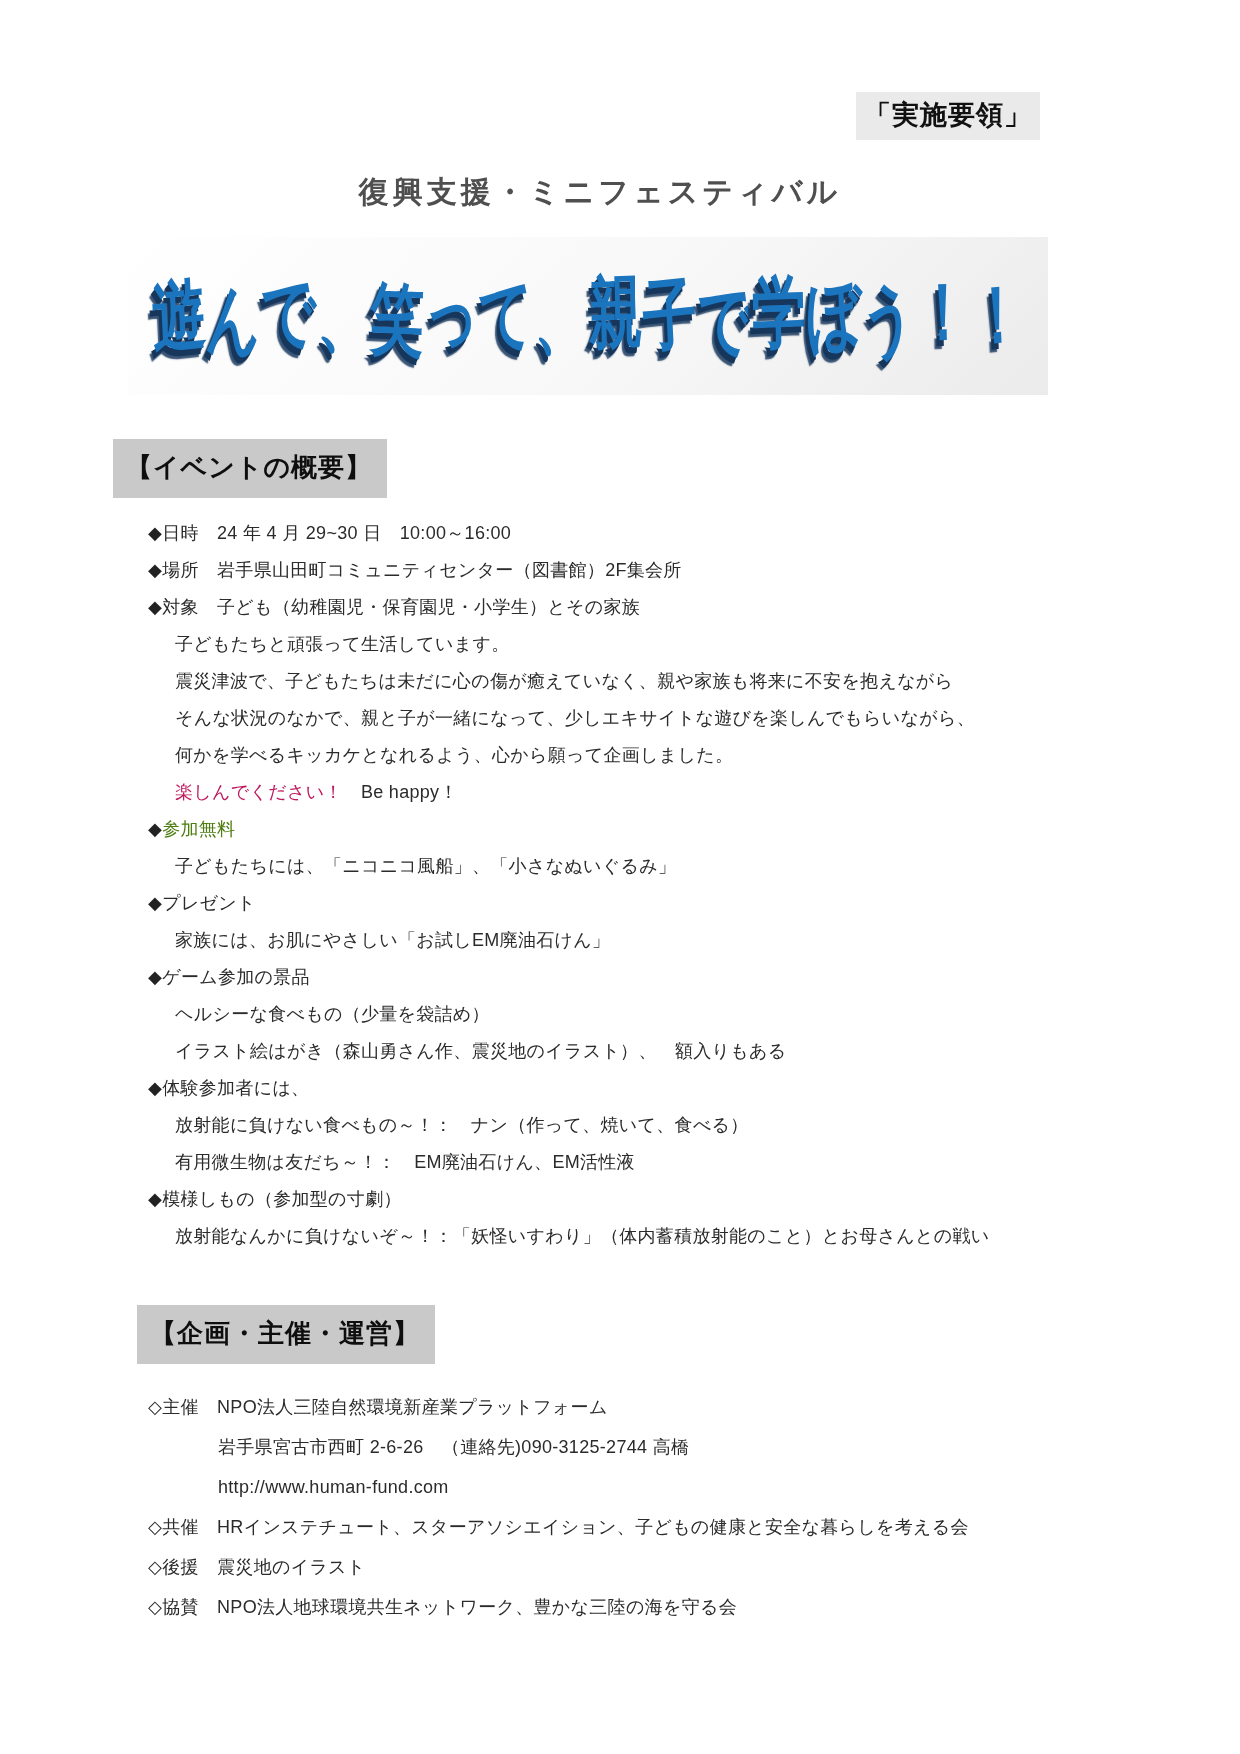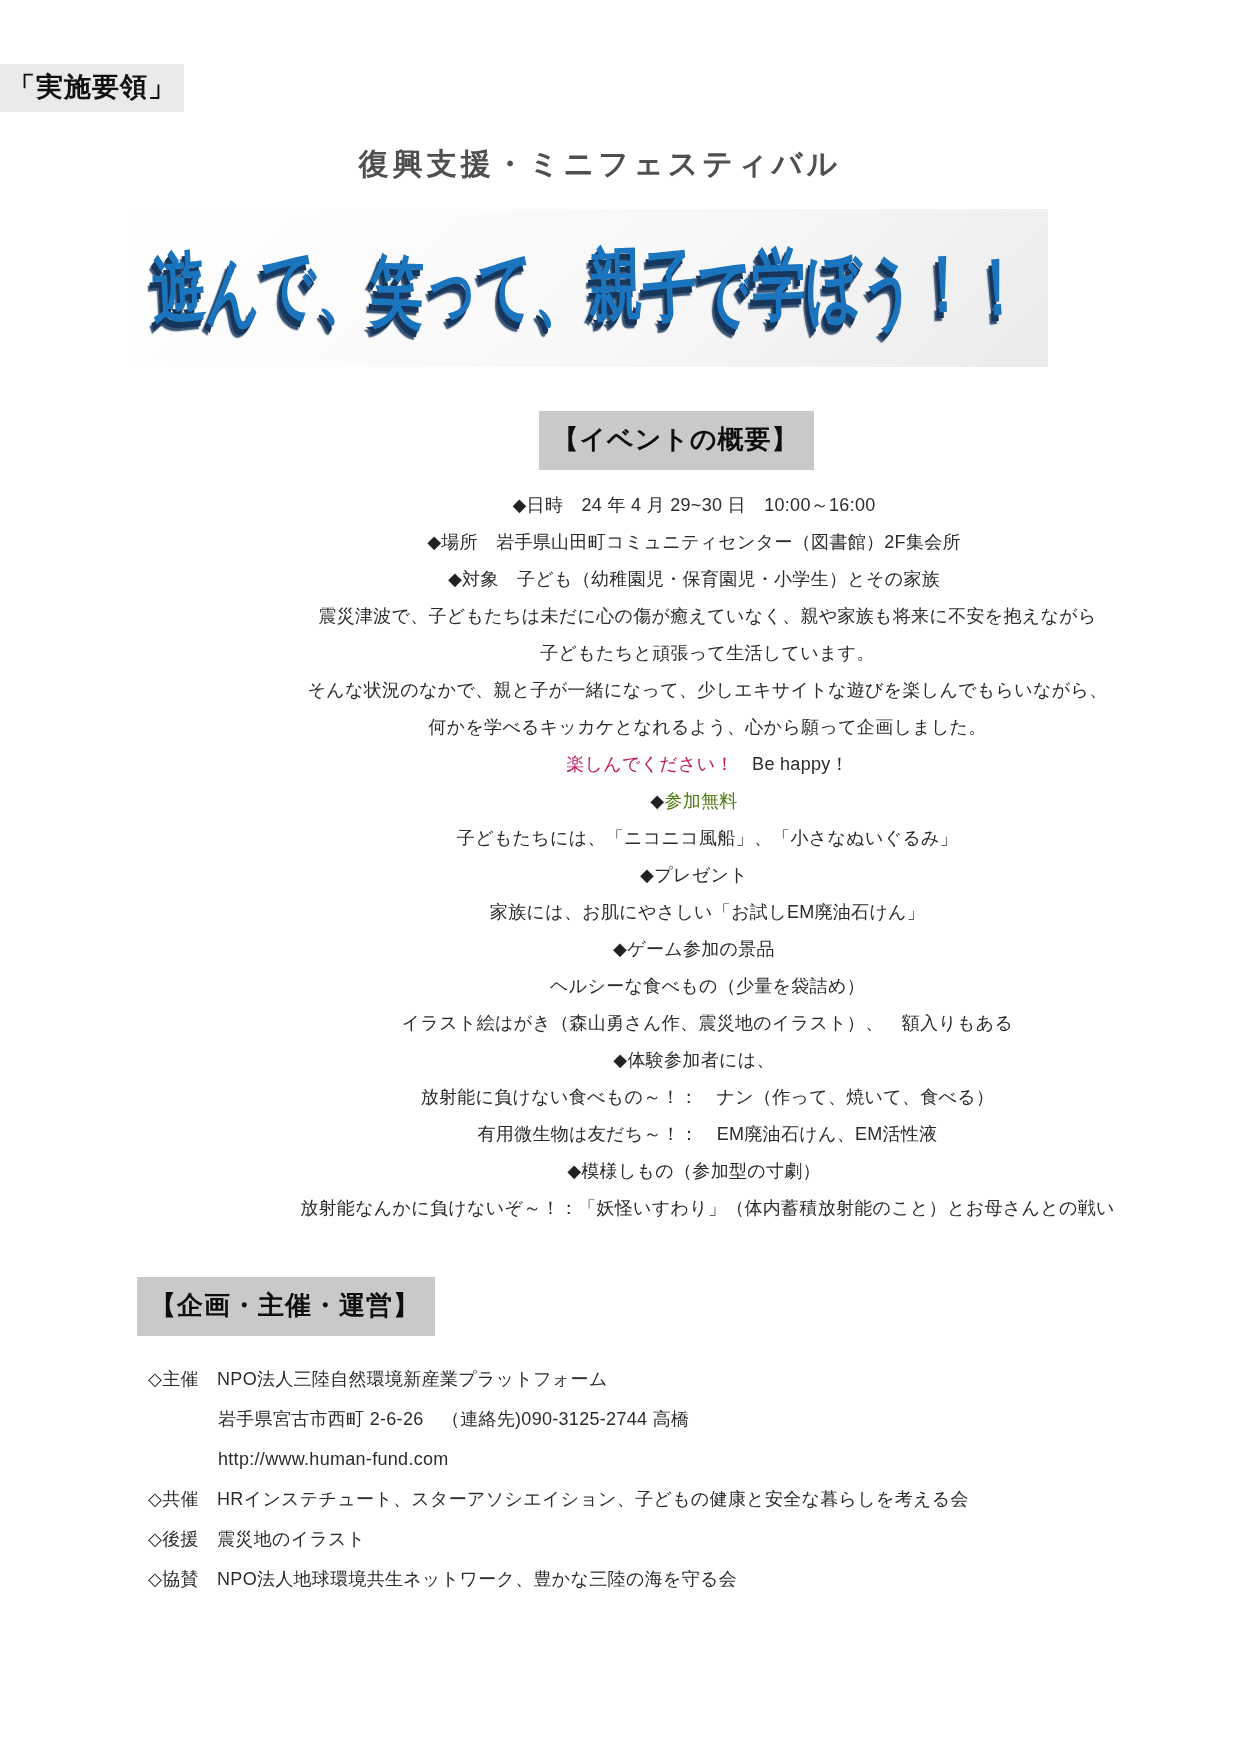--- a/index.html
+++ b/index.html
@@ -4,22 +4,22 @@
 <style>
   html,body{margin:0;padding:0;background:#888;}
   .page{
     width:1240px;height:1754px;background:#ffffff;position:relative;
     margin:0 auto;overflow:hidden;
     font-family:"Liberation Sans","DejaVu Sans",sans-serif;
     color:#2b2b2b;
   }
   
   .corner-note{
-    text-align:left;
-    padding:64px 200px 0 0;
+    text-align:right;
+    padding:92px 200px 0 0;
   }
   .corner-note span{
     display:inline-block;
     font-size:27px;font-weight:bold;color:#111;
     background:#eaeaea;
     padding:5px 8px 7px 8px;
     letter-spacing:1px;
   }
   
   .subtitle{
@@ -44,21 +44,21 @@
     letter-spacing:0px;
     transform:scaleY(1.45);
     text-shadow:-3px 4px 0 #16365c,-5px 6px 1px rgba(22,54,92,.85);
   }
   .main-title .tch{display:inline-block;}
   .main-title .t0{transform:rotate(-4deg);}
   .main-title .t1{transform:rotate(2deg) translateY(3px);}
   .main-title .t2{transform:rotate(-1.5deg) translateY(-2px);}
   
   .sections{padding-left:113px;}
-  .doc-section.s0{margin-top:44px;text-align:center;}
+  .doc-section.s0{margin-top:44px;}
   .doc-section.s1{margin-top:50px;}
   .section-heading{
     display:inline-block;
     background:#c9c9c9;color:#0e0e0e;
     font-size:26px;font-weight:bold;letter-spacing:1px;
     padding:11px 15px 13px 13px;
   }
   .doc-section.s1 .section-heading{margin-left:24px;}
   .line-list{margin-top:17px;}
   .doc-section.s1 .line-list{margin-top:23px;}
@@ -87,22 +87,22 @@
 
   <div class="banner">
     <div class="main-title"><span class="tch t0">遊</span><span class="tch t1">ん</span><span class="tch t2">で</span><span class="tch t0">、</span><span class="tch t1">笑</span><span class="tch t2">っ</span><span class="tch t0">て</span><span class="tch t1">、</span><span class="tch t2">親</span><span class="tch t0">子</span><span class="tch t1">で</span><span class="tch t2">学</span><span class="tch t0">ぼ</span><span class="tch t1">う</span><span class="tch t2">！</span><span class="tch t0">！</span></div>
   </div>
 
   <div class="sections">
       <section class="doc-section s0"><div class="section-heading">【イベントの概要】</div><div class="line-list">
           <div class="line indent-0"><span class="bullet">◆</span><span>日時　24 年 4 月 29~30 日　10:00～16:00</span></div>
           <div class="line indent-0"><span class="bullet">◆</span><span>場所　岩手県山田町コミュニティセンター（図書館）2F集会所</span></div>
           <div class="line indent-0"><span class="bullet">◆</span><span>対象　子ども（幼稚園児・保育園児・小学生）とその家族</span></div>
+          <div class="line indent-1"><span>子どもたちと頑張って生活しています。</span></div>
           <div class="line indent-1"><span>震災津波で、子どもたちは未だに心の傷が癒えていなく、親や家族も将来に不安を抱えながら</span></div>
-          <div class="line indent-1"><span>子どもたちと頑張って生活しています。</span></div>
           <div class="line indent-1"><span>そんな状況のなかで、親と子が一緒になって、少しエキサイトな遊びを楽しんでもらいながら、</span></div>
           <div class="line indent-1"><span>何かを学べるキッカケとなれるよう、心から願って企画しました。</span></div>
           <div class="line indent-1"><span class="c-blue">楽しんでください！</span><span>　Be happy！</span></div>
           <div class="line indent-0"><span class="bullet">◆</span><span class="c-red">参加無料</span></div>
           <div class="line indent-1"><span>子どもたちには、「ニコニコ風船」、「小さなぬいぐるみ」</span></div>
           <div class="line indent-0"><span class="bullet">◆</span><span>プレゼント</span></div>
           <div class="line indent-1"><span>家族には、お肌にやさしい「お試しEM廃油石けん」</span></div>
           <div class="line indent-0"><span class="bullet">◆</span><span>ゲーム参加の景品</span></div>
           <div class="line indent-1"><span>ヘルシーな食べもの（少量を袋詰め）</span></div>
           <div class="line indent-1"><span>イラスト絵はがき（森山勇さん作、震災地のイラスト）、　額入りもある</span></div>

